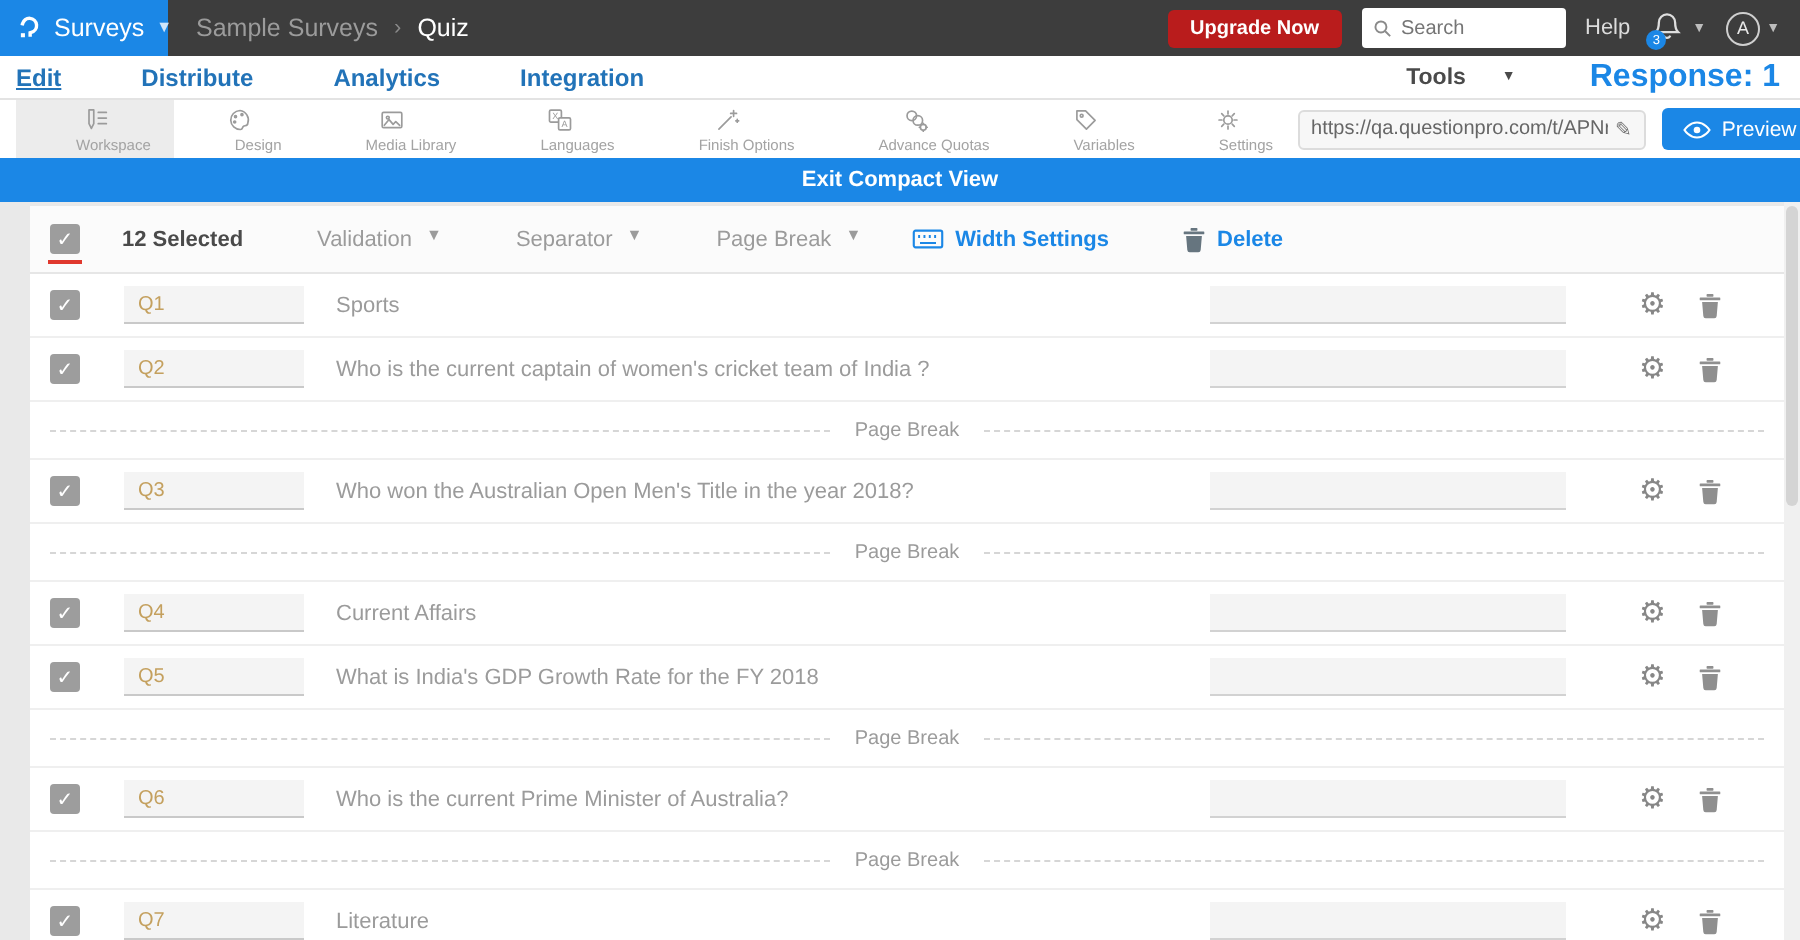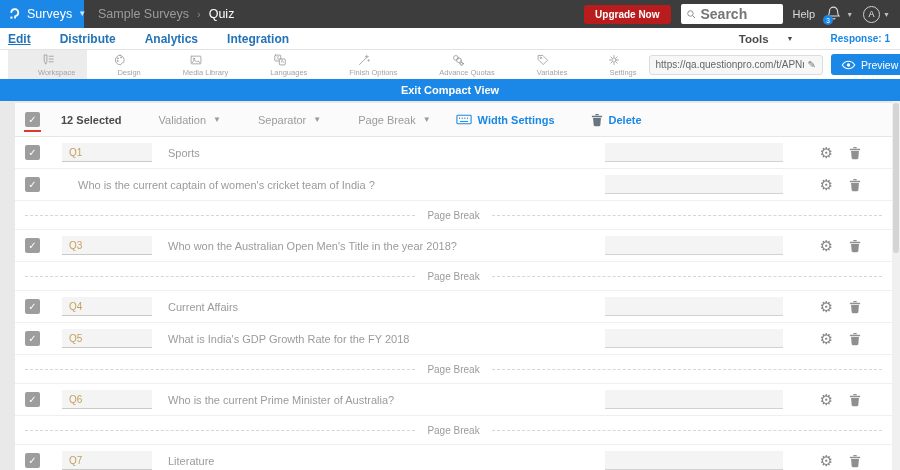--- a/index.html
+++ b/index.html
@@ -16,41 +16,41 @@
   .logo-box .caret { color:#cfe6fb; }
   .breadcrumb { display:flex; align-items:center; gap:8px; margin-left:14px; font-size:12.5px; }
   .bc-parent { color:#9b9b9b; }
   .bc-sep { color:#8a8a8a; font-size:11px; }
   .bc-current { color:#ffffff; }
   .topbar-spacer { flex:1; }
   .upgrade-btn { background:#b91c1c; color:#fff; font-size:10px; font-weight:bold;
                  padding:4px 11px; border:none; border-radius:3px; cursor:pointer; margin-right:10px; }
   .search-box { background:#fff; border-radius:2px; height:20px; width:102px; display:flex;
                 align-items:center; padding:0 5px; gap:4px; margin-right:10px; }
-  .search-box input { border:none; outline:none; width:70px; font-size:14px; color:#444;
-                      font-family:"Liberation Sans", sans-serif;font-weight:bold; }
+  .search-box input { border:none; outline:none; width:70px; font-size:10px; color:#444;
+                      font-family:"Liberation Sans", sans-serif; }
   .help-label { color:#dcdcdc; font-size:11px; margin-right:10px; cursor:pointer; }
   .bell-wrap { position:relative; margin-right:3px; cursor:pointer; width:18px; height:18px; }
   .bell-badge { position:absolute; left:-2px; bottom:-2px; width:10px; height:10px; background:#1b87e6;
                 border-radius:50%; color:#fff; font-size:6.5px; display:flex; align-items:center;
                 justify-content:center; }
   .tb-caret { color:#bdbdbd; font-size:7px; margin-right:10px; cursor:pointer; }
   .avatar { width:17px; height:17px; border:1px solid #cfcfcf; border-radius:50%; color:#e8e8e8;
             font-size:9px; display:flex; align-items:center; justify-content:center; margin-right:3px;
             cursor:pointer; }
 
   
   .tabrow { height:22px; background:#fff; border-bottom:1px solid #e3e3e3; display:flex;
             align-items:center; padding:0 10px 0 8px; }
   .tab { color:#2273b8; font-size:12px; font-weight:bold; margin-right:29px; cursor:pointer; }
   .tab.active { text-decoration:underline; }
   .tabrow-spacer { flex:1; }
   .tools-label { color:#4a4a4a; font-size:11.5px; font-weight:bold; margin-right:18px; cursor:pointer; }
   .tools-caret { color:#4a4a4a; font-size:7px; margin-right:22px; }
-  .response-label { color:#1b87e6; font-size:10px; font-weight:bold; cursor:pointer;padding-left:15px; }
+  .response-label { color:#1b87e6; font-size:16px; font-weight:bold; cursor:pointer;padding-left:15px; }
 
   
   .icontoolbar { height:29px; background:#fff; display:flex; align-items:stretch; padding-left:8px; }
   .tb-item { display:flex; flex-direction:column; align-items:center; justify-content:center;
              padding:1px 12px 2px; cursor:pointer; }
   .tb-item.active { background:#ececec; }
   .tb-item .tb-icon { height:15px; display:flex; align-items:flex-end; }
   .tb-item svg { width:14px; height:14px; stroke:#9b9b9b; fill:none; stroke-width:1.2;
                  stroke-linecap:round; stroke-linejoin:round; }
   .tb-label { font-size:7.5px; color:#a3a3a3; margin-top:1px; white-space:nowrap;margin-left:18px; }
@@ -74,21 +74,21 @@
 
   .selection-bar { height:34px; background:#fbfbfb; border-bottom:1px solid #e6e6e6; display:flex;
                    align-items:center; padding-left:10px; }
   .cb { width:15px; height:15px; background:#9d9d9d; border-radius:2px; color:#fff; font-size:10px;
         display:flex; align-items:center; justify-content:center; cursor:pointer; flex:0 0 auto; }
   .sel-cb-wrap { position:relative; }
   .sel-cb-wrap::after { content:""; position:absolute; left:-1px; right:-1px; bottom:-5px; height:2.5px;
                         background:#e0382e; }
   .selected-count { font-weight:bold; color:#4a4a4a; font-size:11px; margin-left:21px; }
   .sel-dd { color:#9b9b9b; font-size:11px; margin-left:37px; cursor:pointer; display:flex;
-            align-items:center; gap:7px; }
+            gap:7px; }
   .sel-dd .caret { color:#9b9b9b; }
   .ws-group, .del-group { display:flex; align-items:center; gap:6px; margin-left:25px; cursor:pointer; }
   .ws-label, .del-label { color:#1b87e6; font-size:11px; font-weight:bold; }
   .del-group { margin-left:36px; }
 
   .q-row { height:32px; background:#fff; border-bottom:1px solid #efefef; display:flex;
            align-items:center; padding-left:10px; }
   .q-row .cb { margin-right:22px; }
   .qcode-input { width:90px; height:19px; background:#f4f4f4; border:none; outline:none;
                  border-bottom:1px solid #c9c9c9; color:#c4a05e; font-size:10px; padding:0 7px;
@@ -143,21 +143,21 @@
       <path d="M7.3 13.6a1.8 1.8 0 0 0 3.4 0" fill="none" stroke="#dedede" stroke-width="1.2"></path>
     </svg>
     <span class="bell-badge">3</span>
   </div>
   <span class="tb-caret">▼</span>
   <div class="avatar">A</div>
   <span class="tb-caret">▼</span>
 </div>
 
 <div class="tabrow">
-  <div id="tabs-container" style="display:flex;align-items:center;">
+  <div id="tabs-container" style="display:flex;align-items:center;gap:11px;">
       <span class="tab active">Edit</span>
       <span class="tab">Distribute</span>
       <span class="tab">Analytics</span>
       <span class="tab">Integration</span>
     </div>
   <div class="tabrow-spacer"></div>
   <span class="tools-label">Tools</span>
   <span class="tools-caret">▼</span>
   <span class="response-label">Response: 1</span>
 </div>
@@ -310,20 +310,21 @@
           <span class="row-trash">
             <svg width="12" height="14" viewBox="0 0 14 16">
               <rect x="1" y="3" width="12" height="1.7" rx=".4" fill="#8f8f8f"></rect>
               <rect x="5" y="1" width="4" height="1.6" rx=".4" fill="#8f8f8f"></rect>
               <path d="M2.4 5.7h9.2l-.7 8.2a1.4 1.4 0 0 1-1.4 1.3H4.5a1.4 1.4 0 0 1-1.4-1.3z" fill="#8f8f8f"></path>
             </svg>
           </span>
         </div>
         <div class="q-row">
           <span class="cb">✓</span>
+          <input class="qcode-input" value="Q2" style="">
           <span class="q-text">Who is the current captain of women's cricket team of India ?</span>
           <input class="answer-input" style="">
           <span class="row-gear">⚙</span>
           <span class="row-trash">
             <svg width="12" height="14" viewBox="0 0 14 16">
               <rect x="1" y="3" width="12" height="1.7" rx=".4" fill="#8f8f8f"></rect>
               <rect x="5" y="1" width="4" height="1.6" rx=".4" fill="#8f8f8f"></rect>
               <path d="M2.4 5.7h9.2l-.7 8.2a1.4 1.4 0 0 1-1.4 1.3H4.5a1.4 1.4 0 0 1-1.4-1.3z" fill="#8f8f8f"></path>
             </svg>
           </span>

